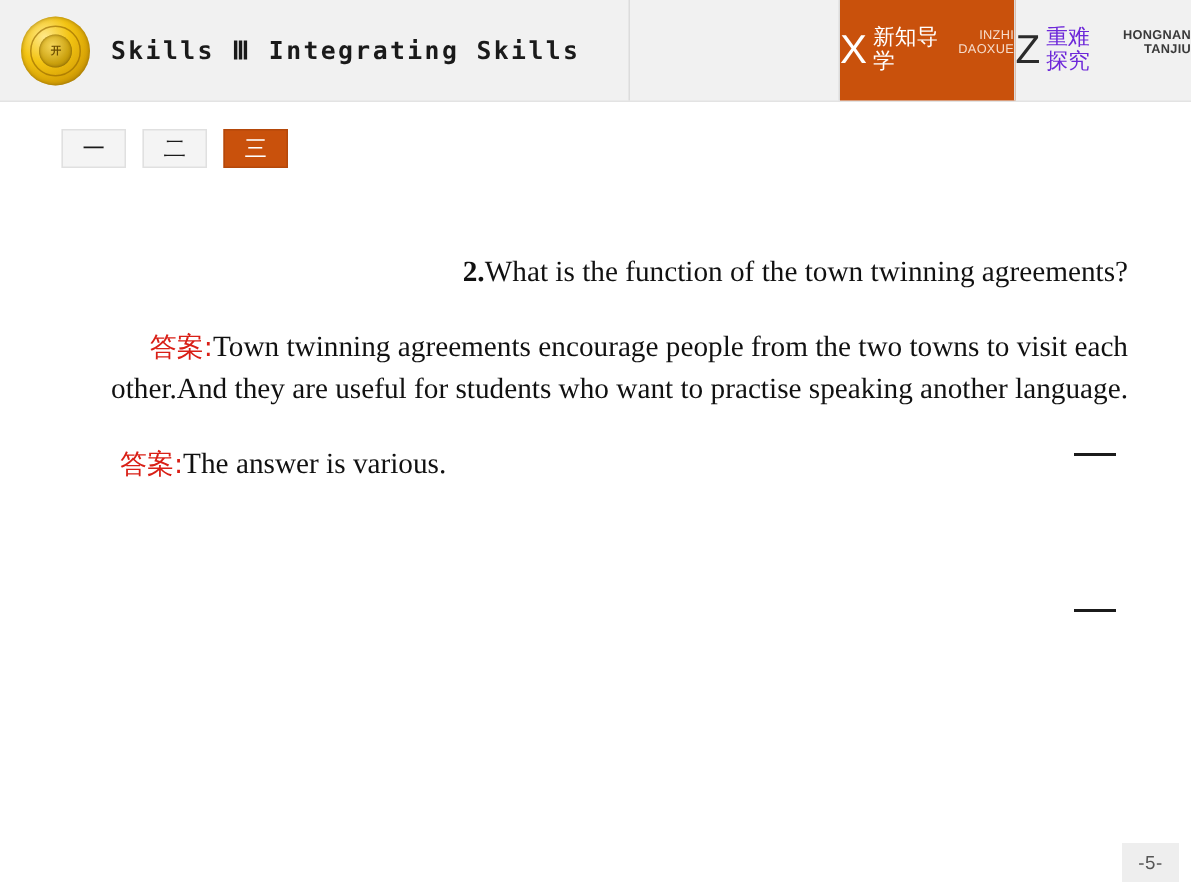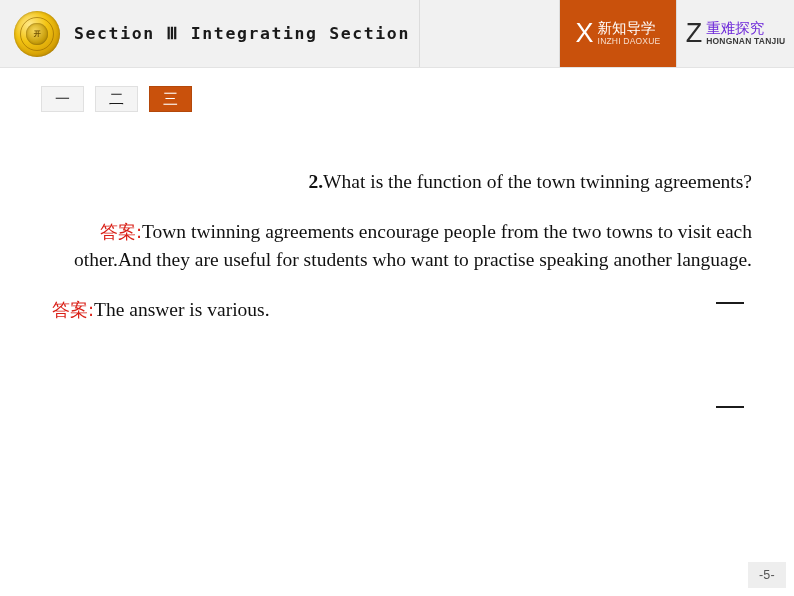--- a/index.html
+++ b/index.html
@@ -114,21 +114,21 @@
   }
   .tab-letter {
     font-size: 27px;
     line-height: 1;
     font-weight: 300;
     margin-right: 4px;
     font-family: "Liberation Sans", sans-serif;
   }
   .tab.active .tab-letter { color: #ffffff; }
   .tab .tab-letter { color: #2b2b2b; }
-  .tab-texts { display: flex; flex-direction: column; line-height: 1.05; }
+  .tab-texts { display: flex; line-height: 1.05; }
   .tab-cn {
     font-size: 14.5px;
     font-family: "DejaVu Sans", sans-serif;
     letter-spacing: 0px;
   }
   .tab-en {
     font-size: 8.5px;
     letter-spacing: .2px;
     font-family: "Liberation Sans", sans-serif;
     margin-top: 1px;
@@ -192,21 +192,21 @@
     position: relative;
   }
   .a-label {
     color: #d91f16;
     font-family: "DejaVu Sans", sans-serif;
     font-size: 18px;
   }
   .block-q2 { margin-top: 0px; }
   .block-a2 { margin-top: 22px; text-align: right; }
   .block-q3 { margin-top: 28px; }
-  .block-a3 { margin-top: 22px; }
+  .block-a3 { margin-top: 22px; margin-left: 28px; }
 
   .dash-mark {
     position: absolute;
     width: 28px;
     height: 2px;
     background: #1b1b1b;
   }
   .dash-1 { left: 716px; top: 302px; }
   .dash-2 { left: 716px; top: 406px; }
 
@@ -229,21 +229,21 @@
 </style>
 </head>
 <body>
 
 <div class="header">
 
   <div class="header-left">
     <div class="logo">
       <span class="logo-inner-mark">开</span>
     </div>
-    <div class="section-title">Section Ⅲ  Integrating Section</div>
+    <div class="section-title">Skills Ⅲ  Integrating Skills</div>
   </div>
 
   <div class="header-spacer"></div>
 
   <div class="tab active">
     <div class="tab-inner">
       <span class="tab-letter">X</span>
       <span class="tab-texts">
         <span class="tab-cn">新知导学</span>
         <span class="tab-en">INZHI DAOXUE</span>

